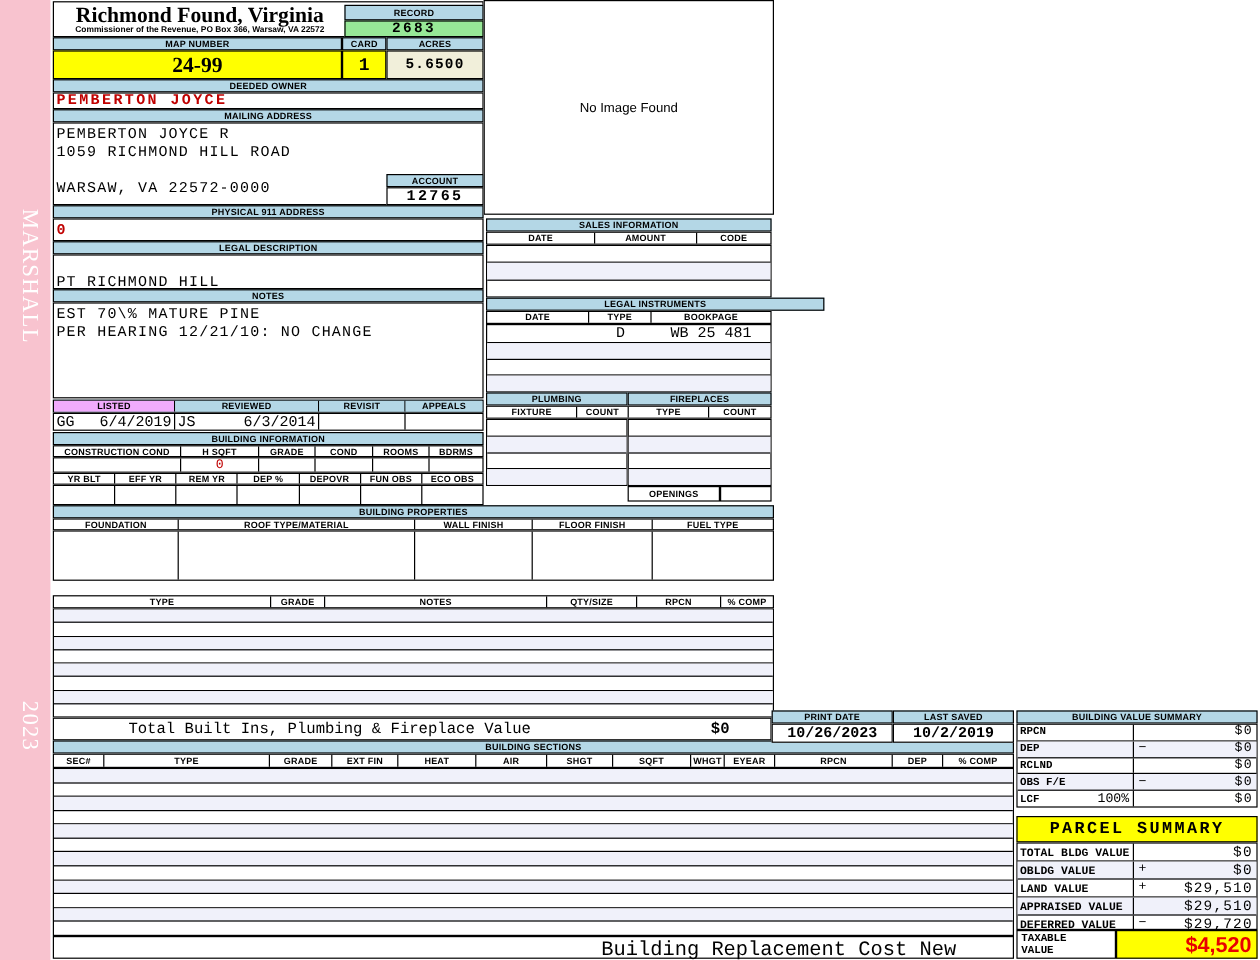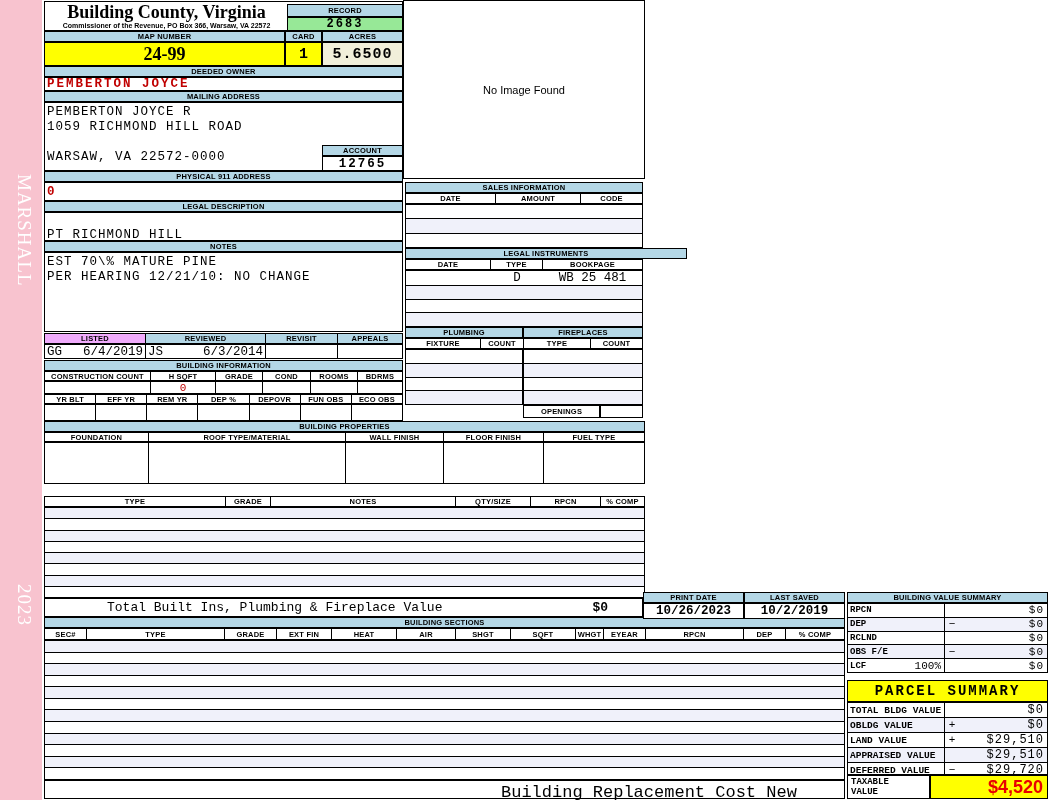--- a/index.html
+++ b/index.html
@@ -27,32 +27,32 @@
 </head>
 <body>
 
 <div id="root">
 
   <div class="abs" style="left:0;top:0;width:42px;height:800px;background:#f8c3cf"></div>
   <div class="abs vert" style="left:7px;top:168px;width:28px;height:125px;font-size:19px;letter-spacing:1px">MARSHALL</div>
   <div class="abs vert" style="left:7px;top:574px;width:28px;height:62px;font-size:19px;letter-spacing:1px">2023</div>
 
   <div class="abs box" style="left:44px;top:1px;width:359px;height:30px">
-    <div style="width:243px;text-align:center;font:bold 18px 'Liberation Serif',serif;line-height:20px">Building County, Virginia</div>
+    <div style="width:243px;text-align:center;font:bold 18px 'Liberation Serif',serif;line-height:20px">Richmond Found, Virginia</div>
     <div style="width:243px;text-align:center;font:bold 7px 'Liberation Sans',sans-serif;white-space:nowrap">Commissioner of the Revenue, PO Box 366, Warsaw, VA 22572</div>
   </div>
   <div class="abs bar" style="left:287px;top:4px;width:116px;height:13px">RECORD</div>
   <div class="abs box mono" style="left:287px;top:17px;width:116px;height:14px;background:#97e897;display:flex;align-items:center;justify-content:center;font-weight:bold;font-size:12px;letter-spacing:2px">2683</div>
 
   <div class="abs bar" style="left:44px;top:31px;width:241px;height:11px">MAP NUMBER</div>
   <div class="abs bar" style="left:285px;top:31px;width:37px;height:11px">CARD</div>
   <div class="abs bar" style="left:322px;top:31px;width:81px;height:11px">ACRES</div>
   <div class="abs box" style="left:44px;top:42px;width:241px;height:24px;background:#ffff00;display:flex;align-items:center;justify-content:center;font:bold 18px 'Liberation Serif',serif">24-99</div>
   <div class="abs box mono" style="left:285px;top:42px;width:37px;height:24px;background:#ffff00;display:flex;align-items:center;justify-content:center;font-weight:bold;font-size:15px">1</div>
-  <div class="abs box mono" style="left:322px;top:42px;width:81px;height:24px;background:#f1efda;display:flex;align-items:center;justify-content:center;font-weight:bold;font-size:15px;letter-spacing:1px">5.6500</div>
+  <div class="abs box mono" style="left:322px;top:42px;width:81px;height:24px;background:#f1efda;display:flex;align-items:center;justify-content:center;font-weight:bold;font-size:12px;letter-spacing:1px">5.6500</div>
 
   <div class="abs bar" style="left:44px;top:66px;width:359px;height:11px">DEEDED OWNER</div>
   <div class="abs box mono red" style="left:44px;top:77px;width:359px;height:14px;display:flex;align-items:center;padding-left:2px;font-weight:bold;font-size:12.5px;letter-spacing:2px">PEMBERTON JOYCE</div>
 
   <div class="abs bar" style="left:44px;top:91px;width:359px;height:11px">MAILING ADDRESS</div>
   <div class="abs box mono" style="left:44px;top:102px;width:359px;height:69px;font-size:12.5px;line-height:15px;padding:2px;letter-spacing:1px">
     <div>PEMBERTON JOYCE R</div>
     <div>1059 RICHMOND HILL ROAD</div>
     <div style="margin-top:15px">WARSAW, VA 22572-0000</div>
   </div>
@@ -87,21 +87,21 @@
     <div style="width:120px;justify-content:space-between;padding:0 2px">
       <span>JS</span>
         <span>6/3/2014</span>
     </div>
     <div style="width:72px"></div>
     <div></div>
   </div>
 
   <div class="abs bar" style="left:44px;top:360px;width:359px;height:11px">BUILDING INFORMATION</div>
   <div class="abs row" style="left:44px;top:371px;width:359px;height:10px">
-    <div class="colh" style="width:106px">CONSTRUCTION COUNT</div>
+    <div class="colh" style="width:106px">CONSTRUCTION COND</div>
     <div class="colh" style="width:65px">H SQFT</div>
     <div class="colh" style="width:47px">GRADE</div>
     <div class="colh" style="width:48px">COND</div>
     <div class="colh" style="width:47px">ROOMS</div>
     <div class="colh">BDRMS</div>
   </div>
   <div class="abs row mono" style="left:44px;top:381px;width:359px;height:13px;font-size:11px">
     <div style="width:106px"></div>
     <div style="width:65px" class="red">0</div>
     <div style="width:47px"></div>

